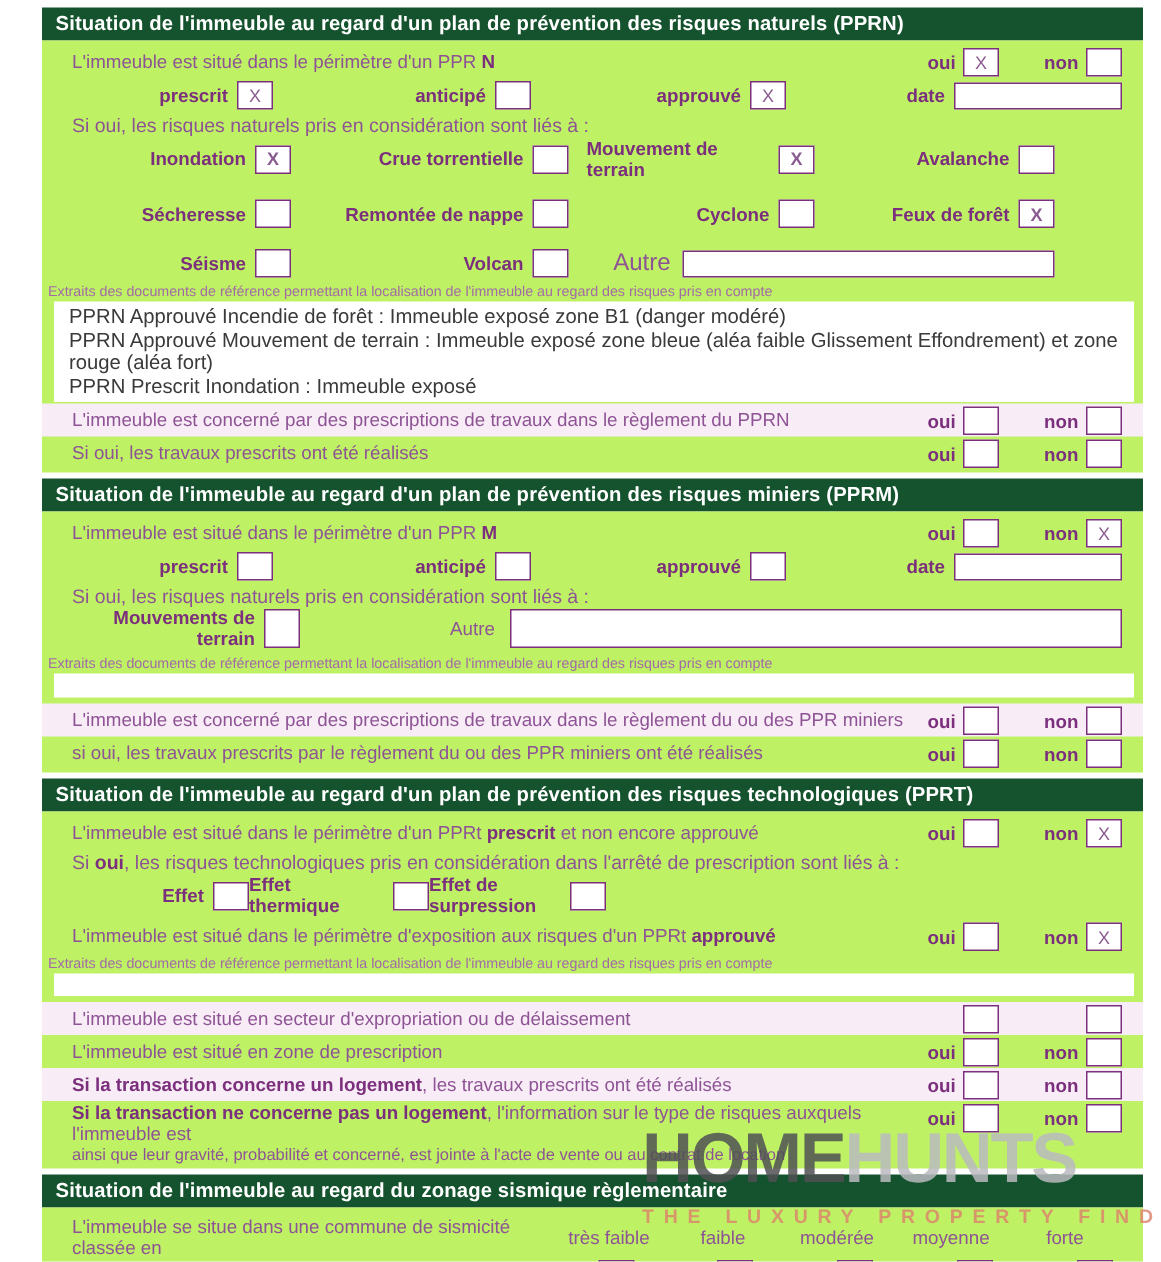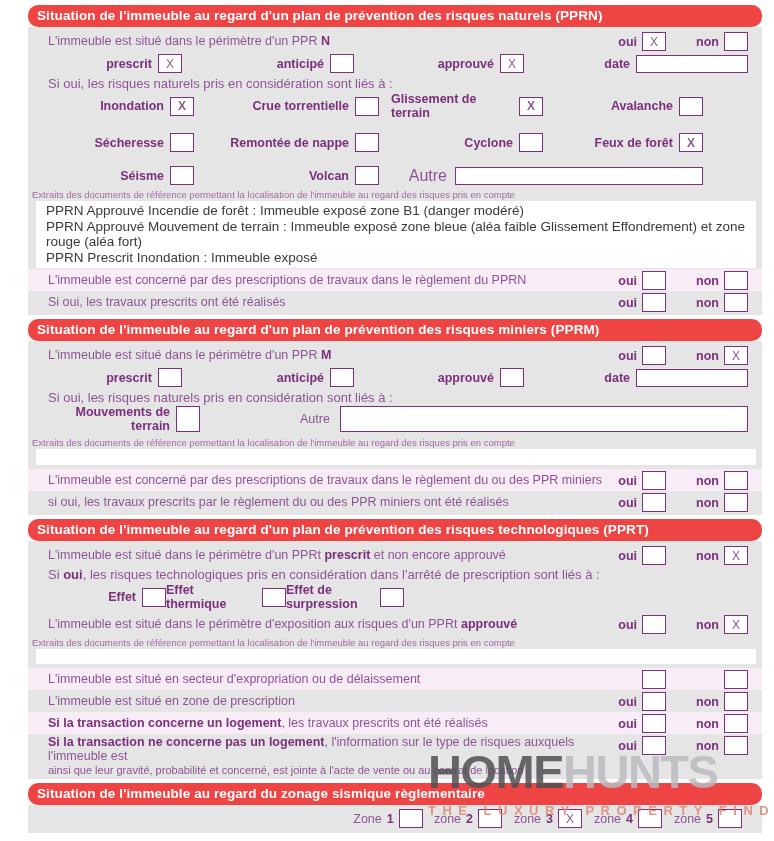--- a/index.html
+++ b/index.html
@@ -4,24 +4,24 @@
 <style>
   * { box-sizing: border-box; margin: 0; padding: 0; }
   body {
     width: 774px; height: 841px; overflow: hidden; position: relative;
     background: #fff;
     font-family: "Liberation Sans", "DejaVu Sans", sans-serif;
   }
   .wrap { margin: 5px 12px 0 28px; }
   .sec { margin-bottom: 4px; }
   .sec-h {
-    background: #ef4444; color: #fff; font-weight: bold;
-    font-size: 13.5px; padding: 3px 0 4px 9px; letter-spacing: .1px; border-radius: 10px;
+    background: #14532d; color: #fff; font-weight: bold;
+    font-size: 13.5px; padding: 3px 0 4px 9px; letter-spacing: .1px;
   }
-  .sec-b { background: #e5e5e5; padding: 3px 0 2px 0; }
+  .sec-b { background: #bef264; padding: 3px 0 2px 0; }
   .row { display: flex; align-items: center; padding: 1px 14px 1px 20px; min-height: 19px; font-size: 12.5px; color: #8e5395; }
   .row.alt { background: #f8edf7; }
   .row .q { flex: 1; }
   .q b, .bld { color: #7b2f7c; font-weight: bold; }
   .onl { font-weight: bold; color: #7b2f7c; margin-right: 5px; font-size: 12.5px; }
   .onl.non { margin-left: 30px; }
   .ghost { visibility: hidden; }
   .cb {
     width: 24px; height: 19px; flex: 0 0 24px; background: #fff;
     border: 1.5px solid #7b2f7c; display: inline-flex; align-items: center;
@@ -103,21 +103,21 @@
       <div class="risk-grid">
         <div class="risk-cell">
             <span>Inondation</span>
             <span class="cb">X</span>
           </div>
         <div class="risk-cell">
             <span>Crue torrentielle</span>
             <span class="cb"></span>
           </div>
         <div class="risk-cell">
-            <span>Glissement de terrain</span>
+            <span>Mouvement de terrain</span>
             <span class="cb">X</span>
           </div>
         <div class="risk-cell">
             <span>Avalanche</span>
             <span class="cb"></span>
           </div>
         <div class="risk-cell">
             <span>Sécheresse</span>
             <span class="cb"></span>
           </div>
@@ -311,20 +311,30 @@
           <span class="onl non">non</span>
           <span class="cb"></span>
         </div>
       </div>
     </div>
   </div>
 
   <div class="sec">
     <div class="sec-h">Situation de l'immeuble au regard du zonage sismique règlementaire</div>
     <div class="sec-b">
+      <div class="sis-row1">
+        <div class="sis-q">L'immeuble se situe dans une commune de sismicité classée en</div>
+        <div class="sis-levels">
+          <span>très faible</span>
+          <span>faible</span>
+          <span>modérée</span>
+          <span>moyenne</span>
+          <span>forte</span>
+        </div>
+      </div>
       <div class="sis-row2">
         <div class="sis-zspacer"></div>
         <div class="sis-zones">
           <div class="zone-cell">
               <span>Zone </span>
               <span class="num">1</span>
               <span class="cb"></span>
             </div>
           <div class="zone-cell">
               <span>zone </span>

